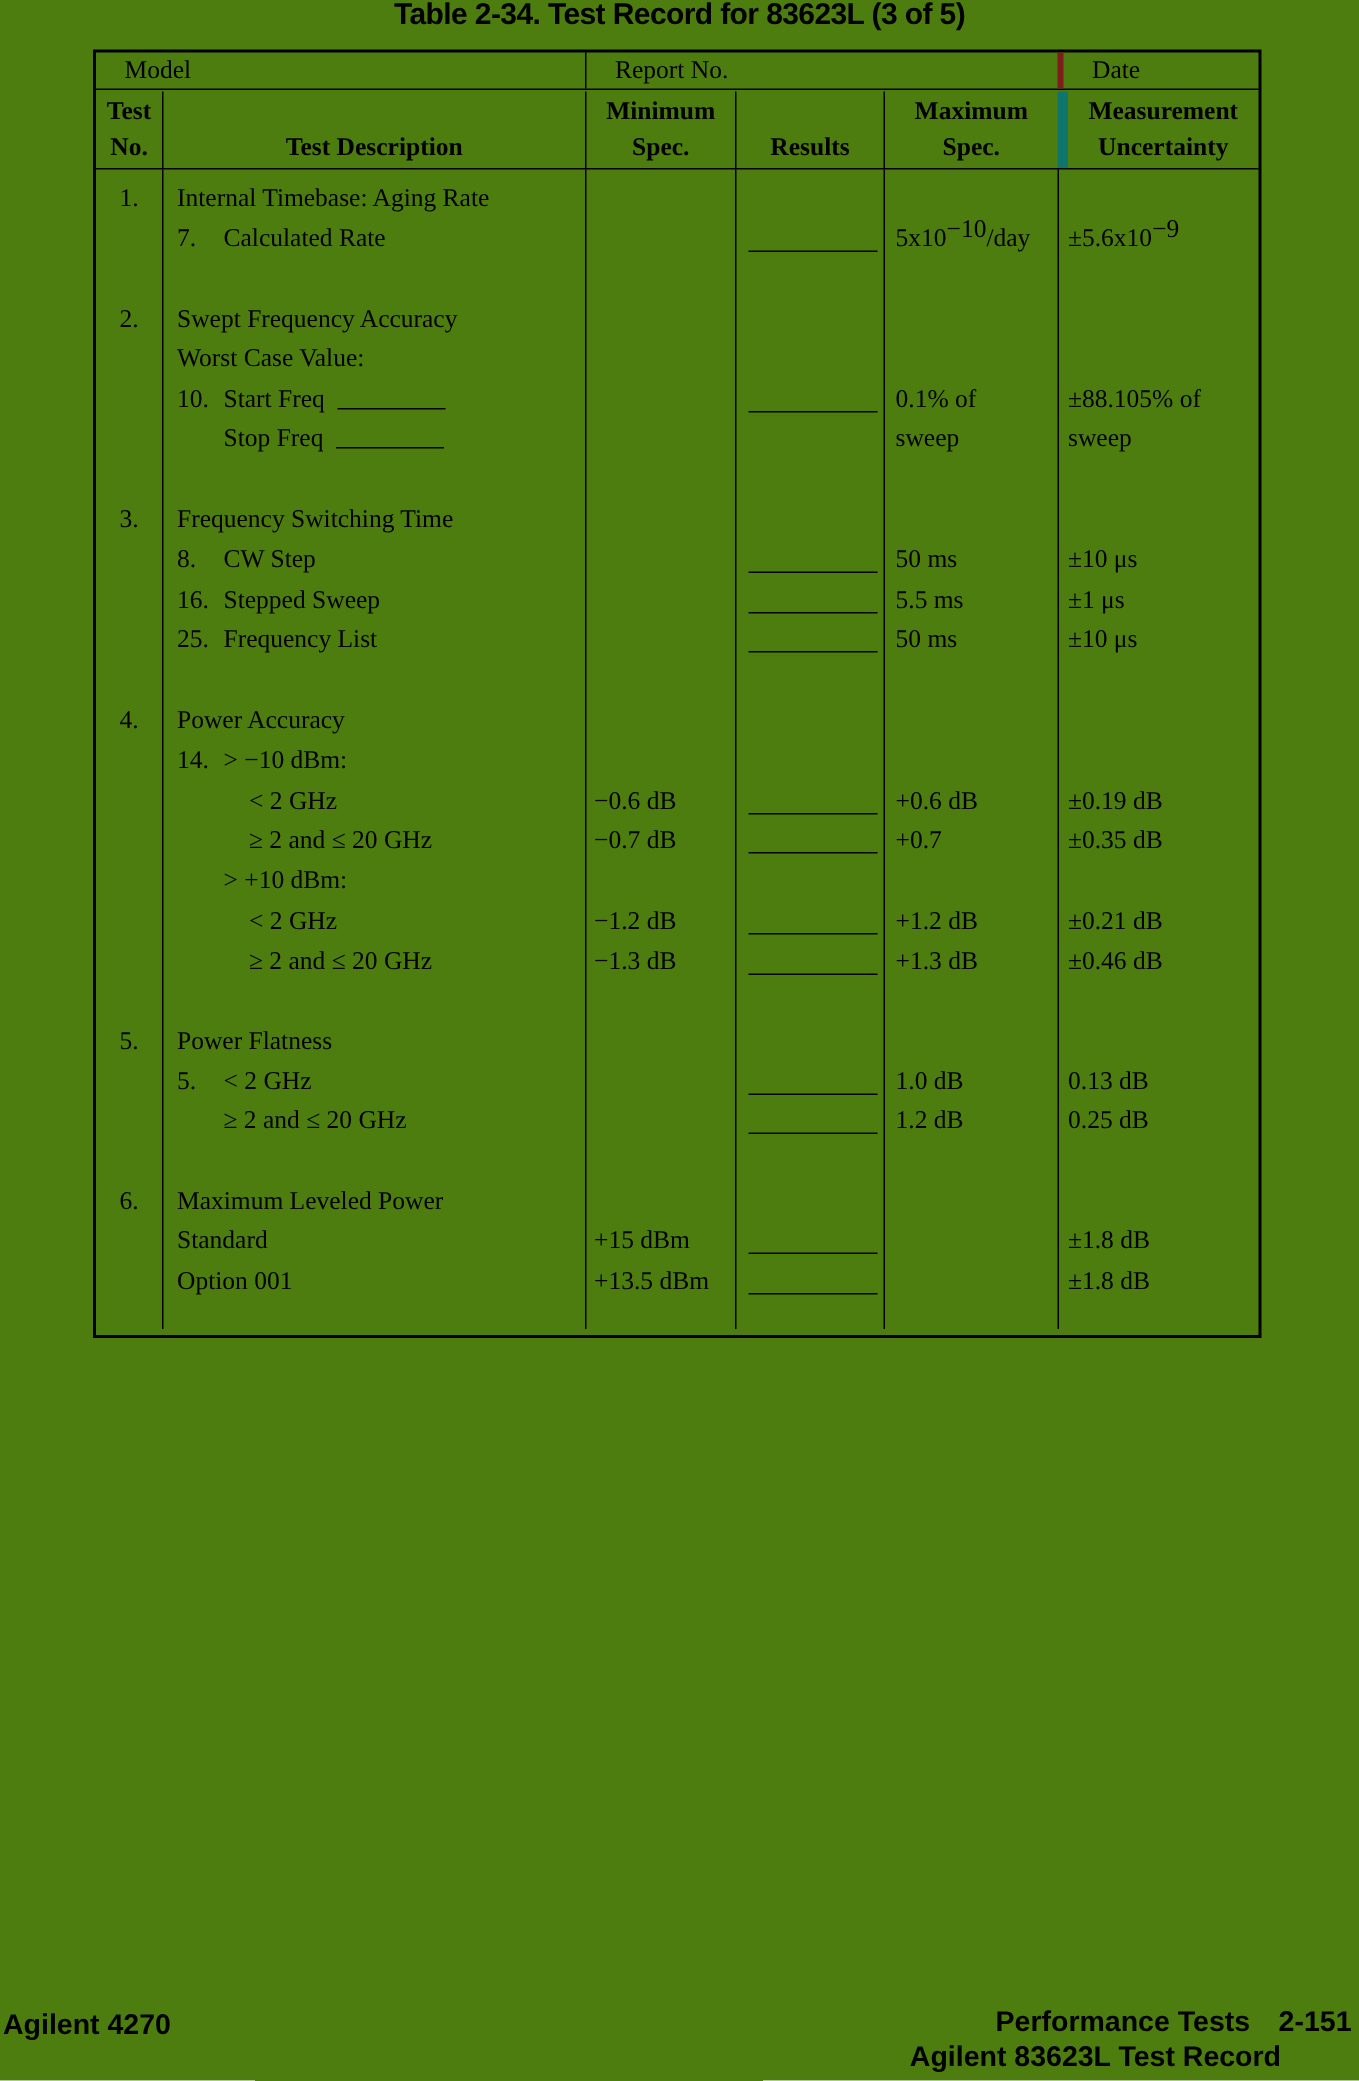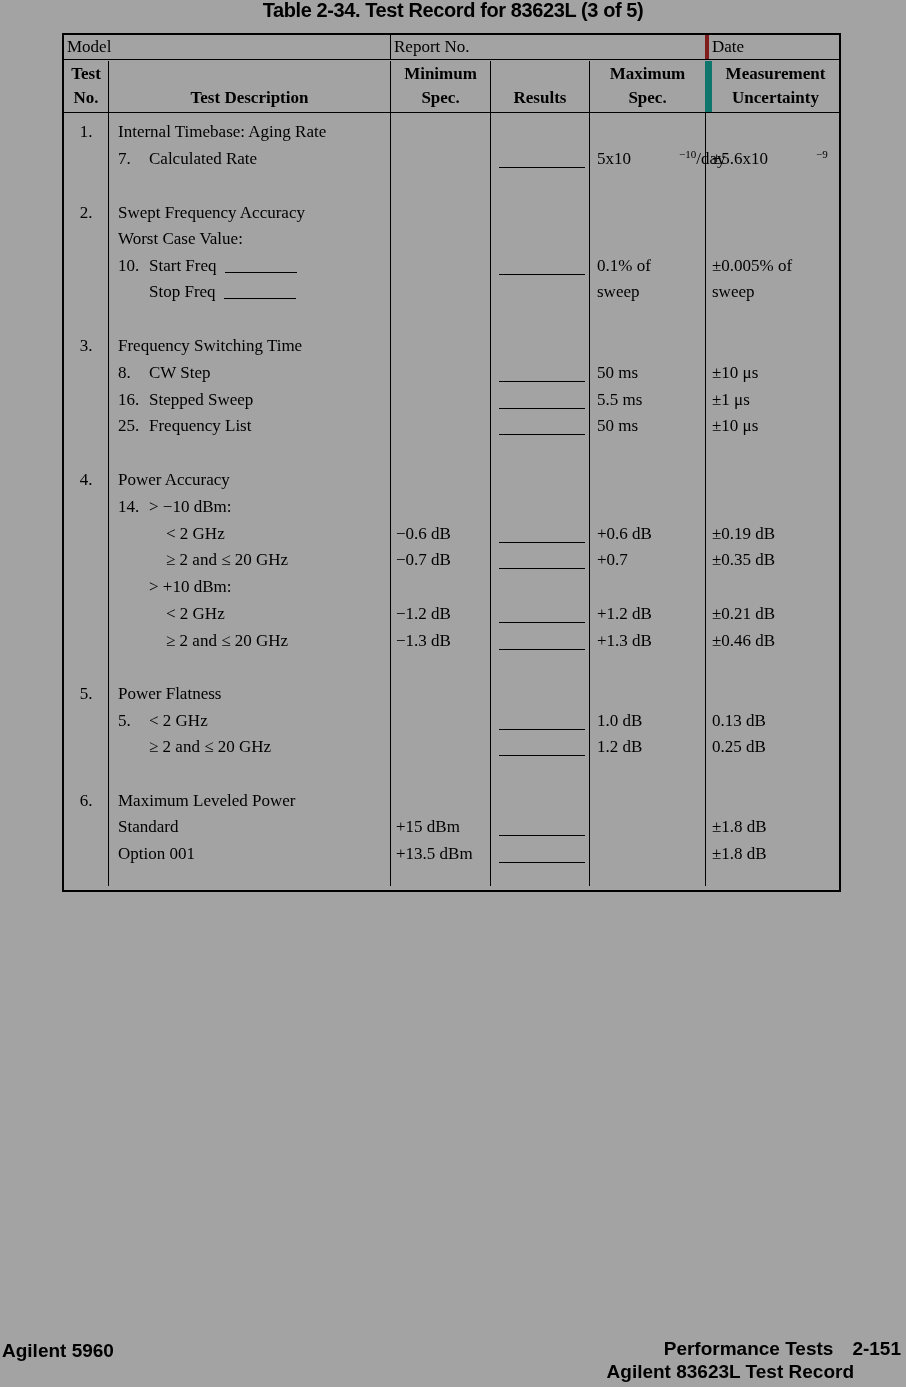--- a/index.html
+++ b/index.html
@@ -1,24 +1,24 @@
 <!DOCTYPE html>
 <html><head>
 <meta charset="utf-8">
 <style>
   html,body{margin:0;padding:0;background:#fff;}
-  .page{position:relative;width:906px;height:1387px;background:#a3a3a3;color:#000;
+  .page{position:relative;width:906px;height:1387px;background:#4d7c0f;color:#000;
         font-family:"Liberation Serif",serif;overflow:hidden;}
   .title{position:absolute;top:-2px;left:0;width:100%;text-align:center;
          font-family:"Liberation Sans",sans-serif;font-weight:bold;font-size:20px;
          letter-spacing:-0.4px;line-height:24px;}
   
   .tbl{position:absolute;left:62px;top:33px;width:775px;height:855px;border:2px solid #000;}
   .info-row{position:absolute;left:0;top:0;width:775px;height:24px;border-bottom:1.5px solid #000;font-size:17px;}
-  .icell{position:absolute;top:0;height:100%;line-height:24px;padding-left:3px;box-sizing:border-box;white-space:nowrap;}
+  .icell{position:absolute;top:0;height:100%;line-height:24px;padding-left:19px;box-sizing:border-box;white-space:nowrap;}
   .ic-model{left:0;width:326px;}
   .ic-report{left:326px;width:315px;border-left:1px solid #000;}
   .ic-date{left:641px;width:134px;border-left:4px solid #7f1d1d;}
   .header-row{position:absolute;left:0;top:25.5px;width:775px;height:51px;border-bottom:1.5px solid #000;
               font-weight:bold;font-size:17px;}
   .hcell{position:absolute;top:0;height:100%;box-sizing:border-box;display:flex;flex-direction:column;
          justify-content:flex-end;align-items:center;padding-bottom:2px;white-space:nowrap;}
   .hline{line-height:24px;text-align:right;}
   .hc-no{left:0;width:44px;}
   .hc-desc{left:44px;width:282px;border-left:1px solid #000;}
@@ -36,21 +36,21 @@
   .dnum{left:54px;}
   .d0{left:54px;}
   .d1{left:85px;}
   .d2{left:102px;}
   .min{left:332px;}
   .max{left:533px;}
   .unc{left:648px;}
   .blank{position:absolute;left:435px;width:86px;top:21px;height:0;border-top:1.5px solid #000;}
   .fillblank{display:inline-block;position:static !important;width:72px;height:12px;
              border-bottom:1.2px solid #000;margin-left:8px;vertical-align:-2px;}
-  sup{font-size:11px;line-height:0;vertical-align:6px;margin-left:48px;}
+  sup{font-size:17px;line-height:0;vertical-align:6px;}
   .max .in, .unc .in, .d1 .in{position:static;}
   
   .footer-left{position:absolute;left:2px;top:1341px;font-family:"Liberation Sans",sans-serif;
                font-weight:bold;font-size:19px;line-height:20px;}
   .footer-r1{position:absolute;right:5px;top:1339px;font-family:"Liberation Sans",sans-serif;
              font-weight:bold;font-size:19px;line-height:20px;display:flex;gap:19px;}
   .footer-r2{position:absolute;right:52px;top:1362px;font-family:"Liberation Sans",sans-serif;
              font-weight:bold;font-size:19px;line-height:20px;}
 </style>
 </head>
@@ -122,21 +122,21 @@
 
       <div class="line" style="top:113px">
         <span class="d0">Worst Case Value:</span>
       </div>
 
       <div class="line" style="top:140px">
         <span class="dnum">10.</span>
         <span class="d1"><span class="in">Start Freq</span><span class="fillblank"></span></span>
         <span class="blank"></span>
         <span class="max">0.1% of</span>
-        <span class="unc">±0.005% of</span>
+        <span class="unc">±88.105% of</span>
       </div>
 
       <div class="line" style="top:166px">
         <span class="d1"><span class="in">Stop Freq</span><span class="fillblank"></span></span>
         <span class="max">sweep</span>
         <span class="unc">sweep</span>
       </div>
 
       <div class="line" style="top:220px">
         <span class="no">3.</span>
@@ -247,20 +247,20 @@
 
       <div class="line" style="top:728px">
         <span class="d0">Option 001</span>
         <span class="min">+13.5 dBm</span>
         <span class="blank"></span>
         <span class="unc">±1.8 dB</span>
       </div>
     </div>
   </div>
 
-  <div class="footer-left">Agilent 5960</div>
+  <div class="footer-left">Agilent 4270</div>
   <div class="footer-r1">
     <span>Performance Tests</span>
     <span>2-151</span>
   </div>
   <div class="footer-r2">Agilent 83623L Test Record</div>
 
 </div>
 
 </body></html>

